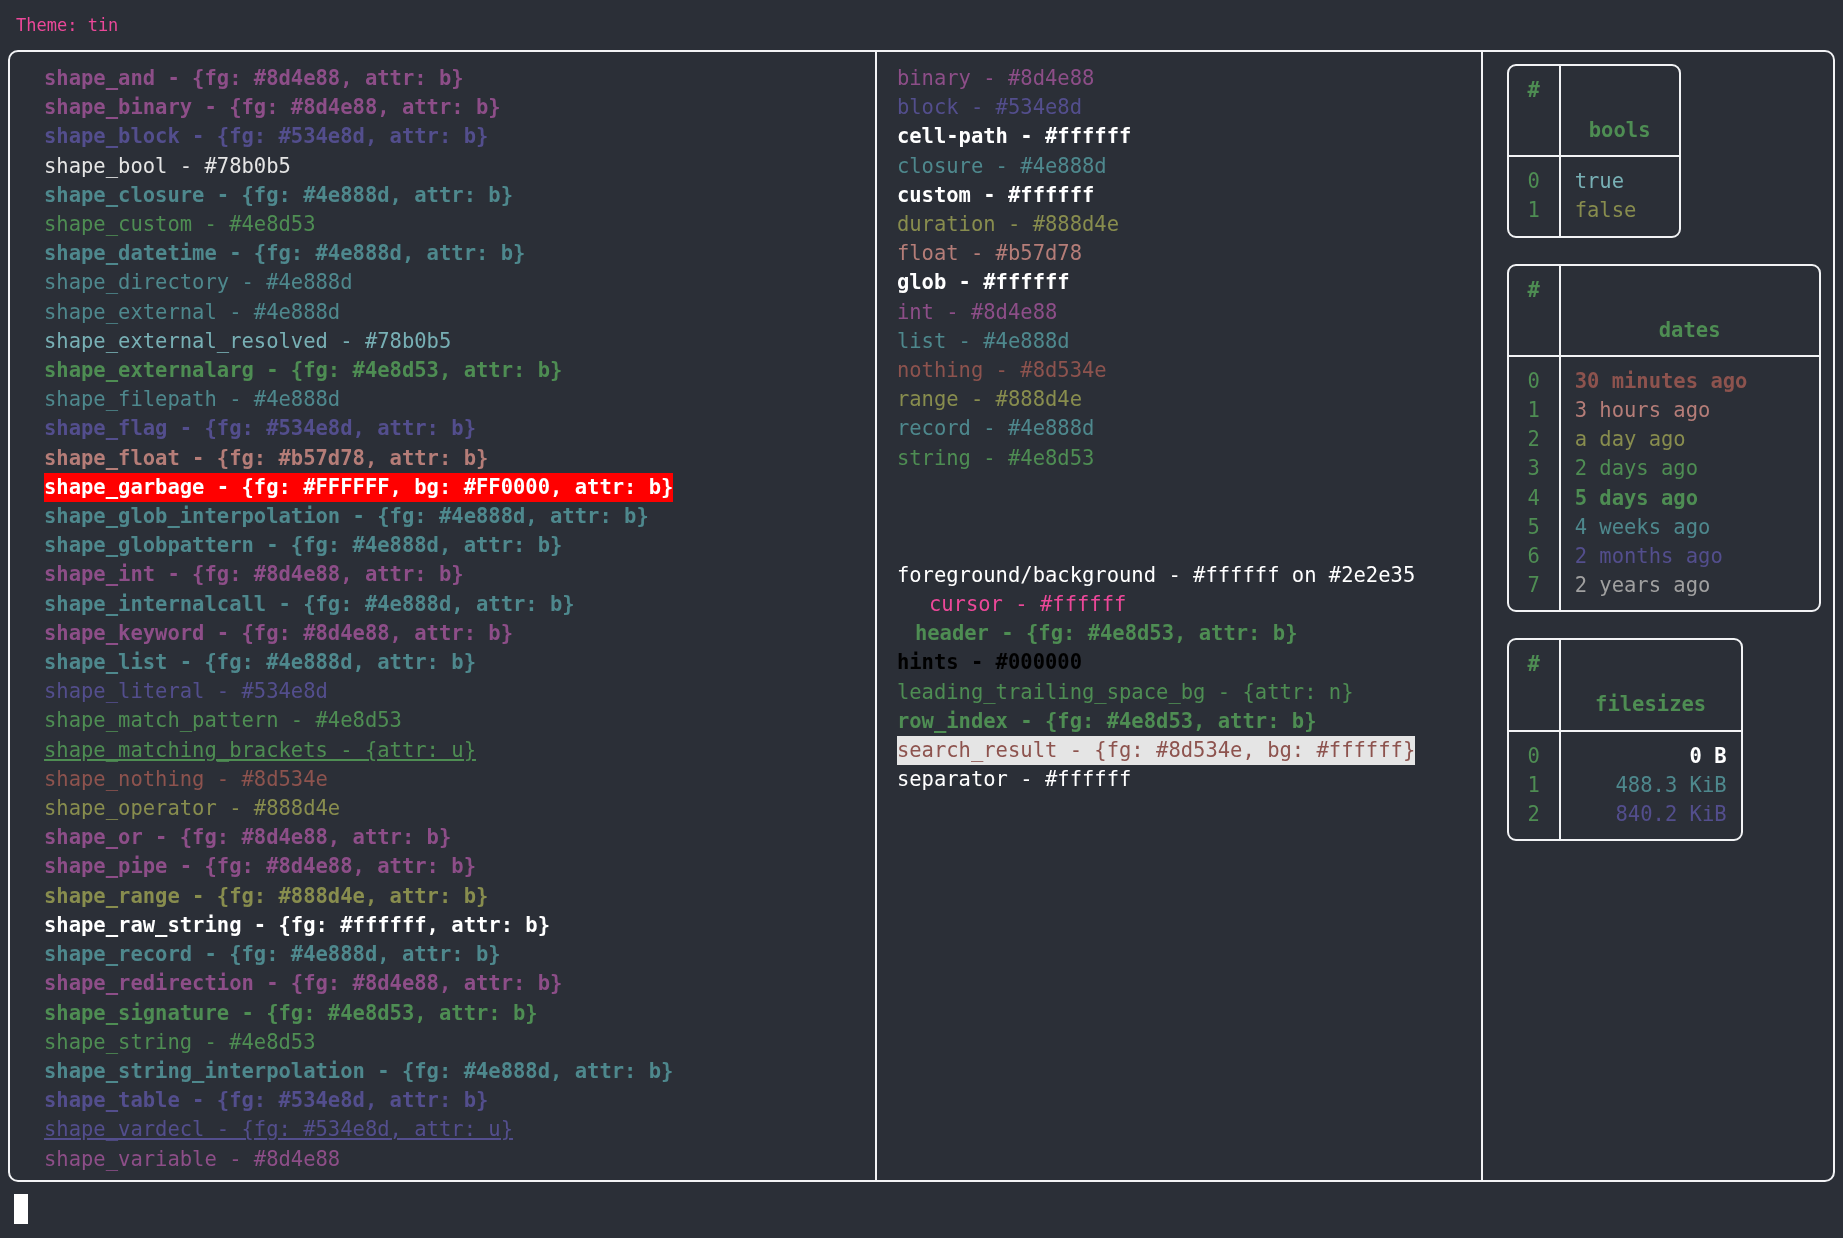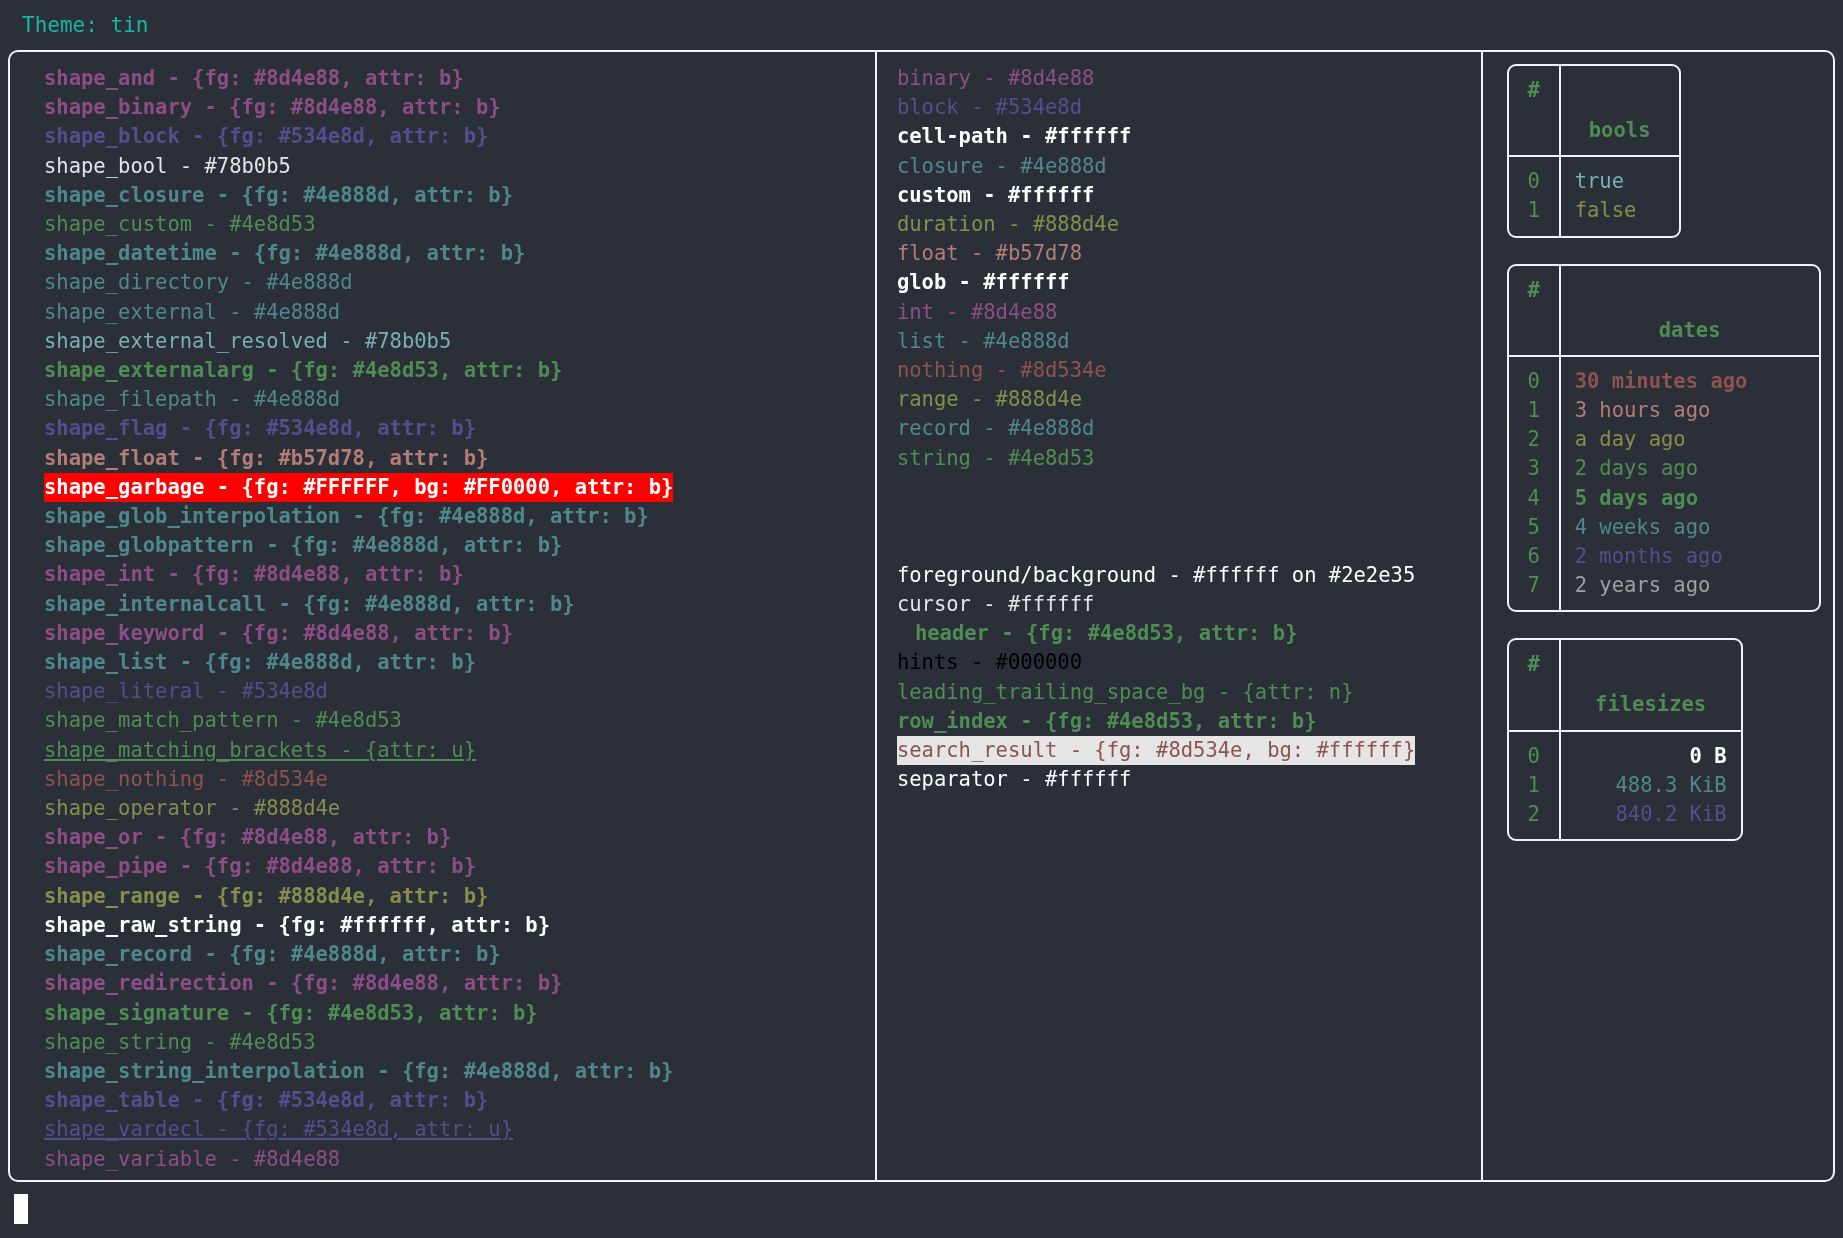--- a/index.html
+++ b/index.html
@@ -18,25 +18,25 @@
     position: relative;
     width: 1843px;
     height: 1238px;
     background: #2b2f37;
     box-sizing: border-box;
   }
 
   
   #theme-line {
     position: absolute;
-    left: 22px;
+    left: 16px;
     top: 10px;
-    font-size: 21px;
+    font-size: 17px;
     line-height: 30px;
-    color: #14b8a6;
+    color: #ec4899;
     white-space: pre;
   }
 
   
   #panel {
     position: absolute;
     left: 8px;
     top: 50px;
     width: 1827px;
     height: 1132px;
@@ -284,27 +284,27 @@
           <div>
             <div class="line" style="color: rgb(78, 141, 83);">string - #4e8d53</div>
           </div>
         </div>
       <div style="height: 88px;"></div>
         <div id="ui-block">
           <div>
             <div class="line" style="color: rgb(255, 255, 255);">foreground/background - #ffffff on #2e2e35</div>
           </div>
           <div>
-            <div class="line" style="color: #e5e5e5;">cursor - #ffffff</div>
+            <div class="line" style="color: #ec4899; margin-left: 32px;">cursor - #ffffff</div>
           </div>
           <div>
             <div class="line b" style="color: rgb(78, 141, 83); margin-left: 18px;">header - {fg: #4e8d53, attr: b}</div>
           </div>
           <div>
-            <div class="line" style="color: rgb(0, 0, 0);">hints - #000000</div>
+            <div class="line" style="color: rgb(0, 0, 0); font-weight: bold;">hints - #000000</div>
           </div>
           <div>
             <div class="line" style="color: rgb(78, 141, 83);">leading_trailing_space_bg - {attr: n}</div>
           </div>
           <div>
             <div class="line b" style="color: rgb(78, 141, 83);">row_index - {fg: #4e8d53, attr: b}</div>
           </div>
           <div><div class="line" style="color: rgb(141, 83, 78); background: #e5e5e5; display: inline-block;">search_result - {fg: #8d534e, bg: #ffffff}</div></div>
           <div>
             <div class="line" style="color: rgb(255, 255, 255);">separator - #ffffff</div>

